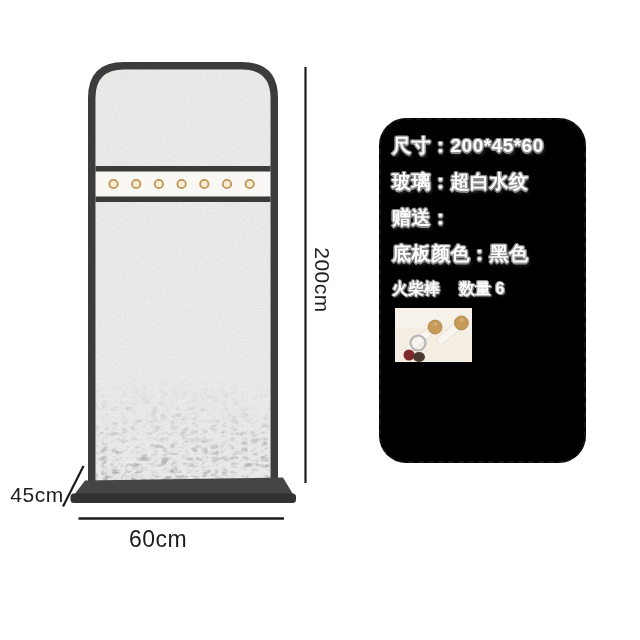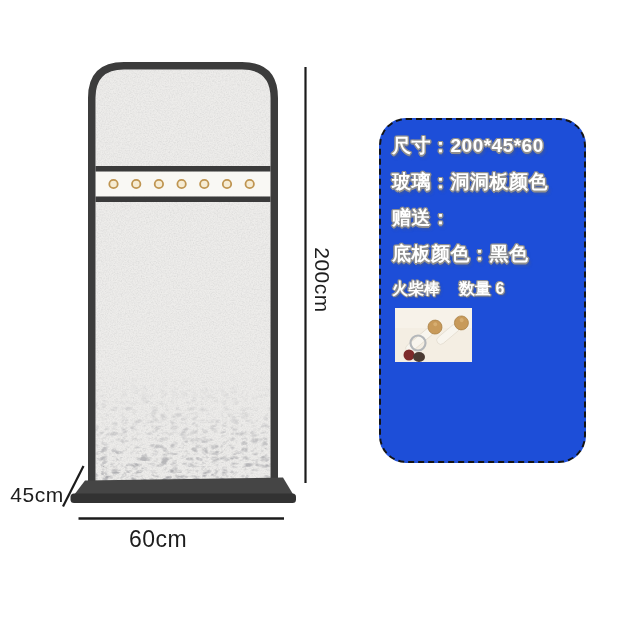--- a/index.html
+++ b/index.html
@@ -24,21 +24,21 @@
   .dim-height { left: 322px; top: 280px; transform: translate(-50%,-50%) rotate(90deg); }
   .dim-width  { left: 158px; top: 539px; font-size: 23px; }
   .dim-depth  { left: 37px;  top: 495px; text-align: right; }
 
   
   .spec-panel {
     position: absolute;
     left: 379px; top: 118px;
     width: 207px; height: 345px;
     box-sizing: border-box;
-    background: #1d4ed8;
+    background: #000000;
     border: 2.5px dashed #141414;
     border-radius: 27px;
     padding: 8px 10px 0 11px;
     overflow: hidden;
   }
   .spec-row {
     font-size: 19px;
     font-weight: 700;
     line-height: 36px;
     height: 36px;
@@ -129,21 +129,21 @@
     <line x1="78.5" y1="518.5" x2="284" y2="518.5" stroke="#1b1b1b" stroke-width="2.6"></line>
     <line x1="63" y1="506.5" x2="83.5" y2="466" stroke="#1b1b1b" stroke-width="2.2"></line>
   </svg>
 
   <div class="dim dim-height">200cm</div>
   <div class="dim dim-width">60cm</div>
   <div class="dim dim-depth">45cm</div>
 
   <div class="spec-panel">
     <div class="spec-row">尺寸：200*45*60</div>
-    <div class="spec-row">玻璃：洞洞板颜色</div>
+    <div class="spec-row">玻璃：超白水纹</div>
     <div class="spec-row">赠送：</div>
     <div class="spec-row">底板颜色：黑色</div>
     <div class="gift-row">
       <span>火柴棒</span><span class="gift-qty">数量 6</span>
     </div>
     <div class="gift-photo">
       <svg width="77" height="54" viewBox="0 0 77 54">
         <rect x="0" y="0" width="77" height="54" fill="#f4eee3"></rect>
         <rect x="0" y="0" width="77" height="20" fill="#f7f2e9"></rect>
 

